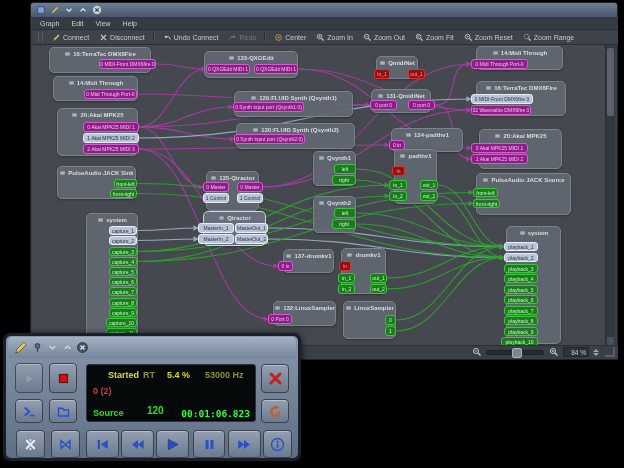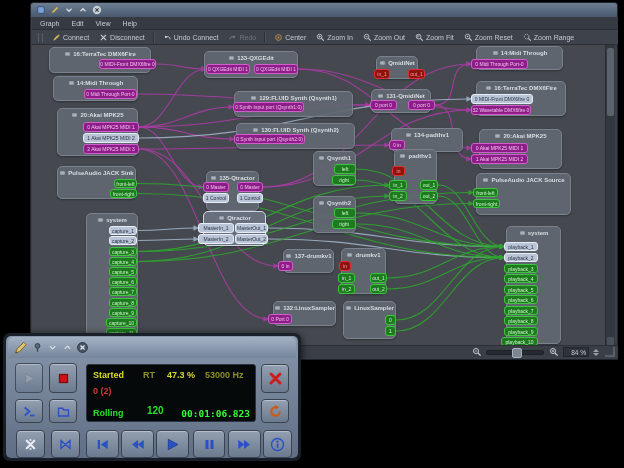--- a/index.html
+++ b/index.html
@@ -632,26 +632,26 @@
           </svg>
         </span>
       <span class="tb-btn">
           <svg width="11" height="11" viewBox="0 0 12 12">
             <circle cx="6" cy="6" r="5.4" fill="#4a5666" stroke="#2b3442"></circle>
             <path d="M3.8 3.8 L8.2 8.2 M8.2 3.8 L3.8 8.2" stroke="#dfe6ee" stroke-width="1.4"></path>
           </svg>
         </span>
     </div>
     <div id="qj-display">
-      <span class="disp d-yellow" style="left:6px;top:5px;font-size:9px">Started</span>
+      <span class="disp d-yellow" style="left:21px;top:5px;font-size:9px">Started</span>
       <span class="disp d-olive" style="left:56px;top:5px;font-size:9px">RT</span>
-      <span class="disp d-yellow" style="left:80px;top:5px;font-size:9px">47.3 %</span>
+      <span class="disp d-yellow" style="left:80px;top:5px;font-size:9px">5.4 %</span>
       <span class="disp d-olive" style="left:118px;top:5px;font-size:9px">53000 Hz</span>
       <span class="disp d-red" style="left:6px;top:21px;font-size:9px">0 (2)</span>
-      <span class="disp d-green" style="left:6px;top:43px;font-size:9px">Rolling</span>
+      <span class="disp d-green" style="left:6px;top:43px;font-size:9px">Source</span>
       <span class="disp d-green" style="left:60px;top:40px;font-size:10px">120</span>
       <span class="disp d-time" style="right:5px;top:43px;font-size:9.5px">00:01:06.823</span>
     </div>
   <div class="qj-btn" style="left: 9px; top: 27px; width: 26px; height: 28px; opacity: 0.85;">
         <span style="display: inline-flex;">
           <svg width="15" height="15" viewBox="0 0 12 12">
             <path d="M3 2.3 L9.8 6 L3 9.7 Z" fill="#99a3b0" stroke="#78828f" stroke-width="0.6"></path>
           </svg>
         </span>
       </div>

